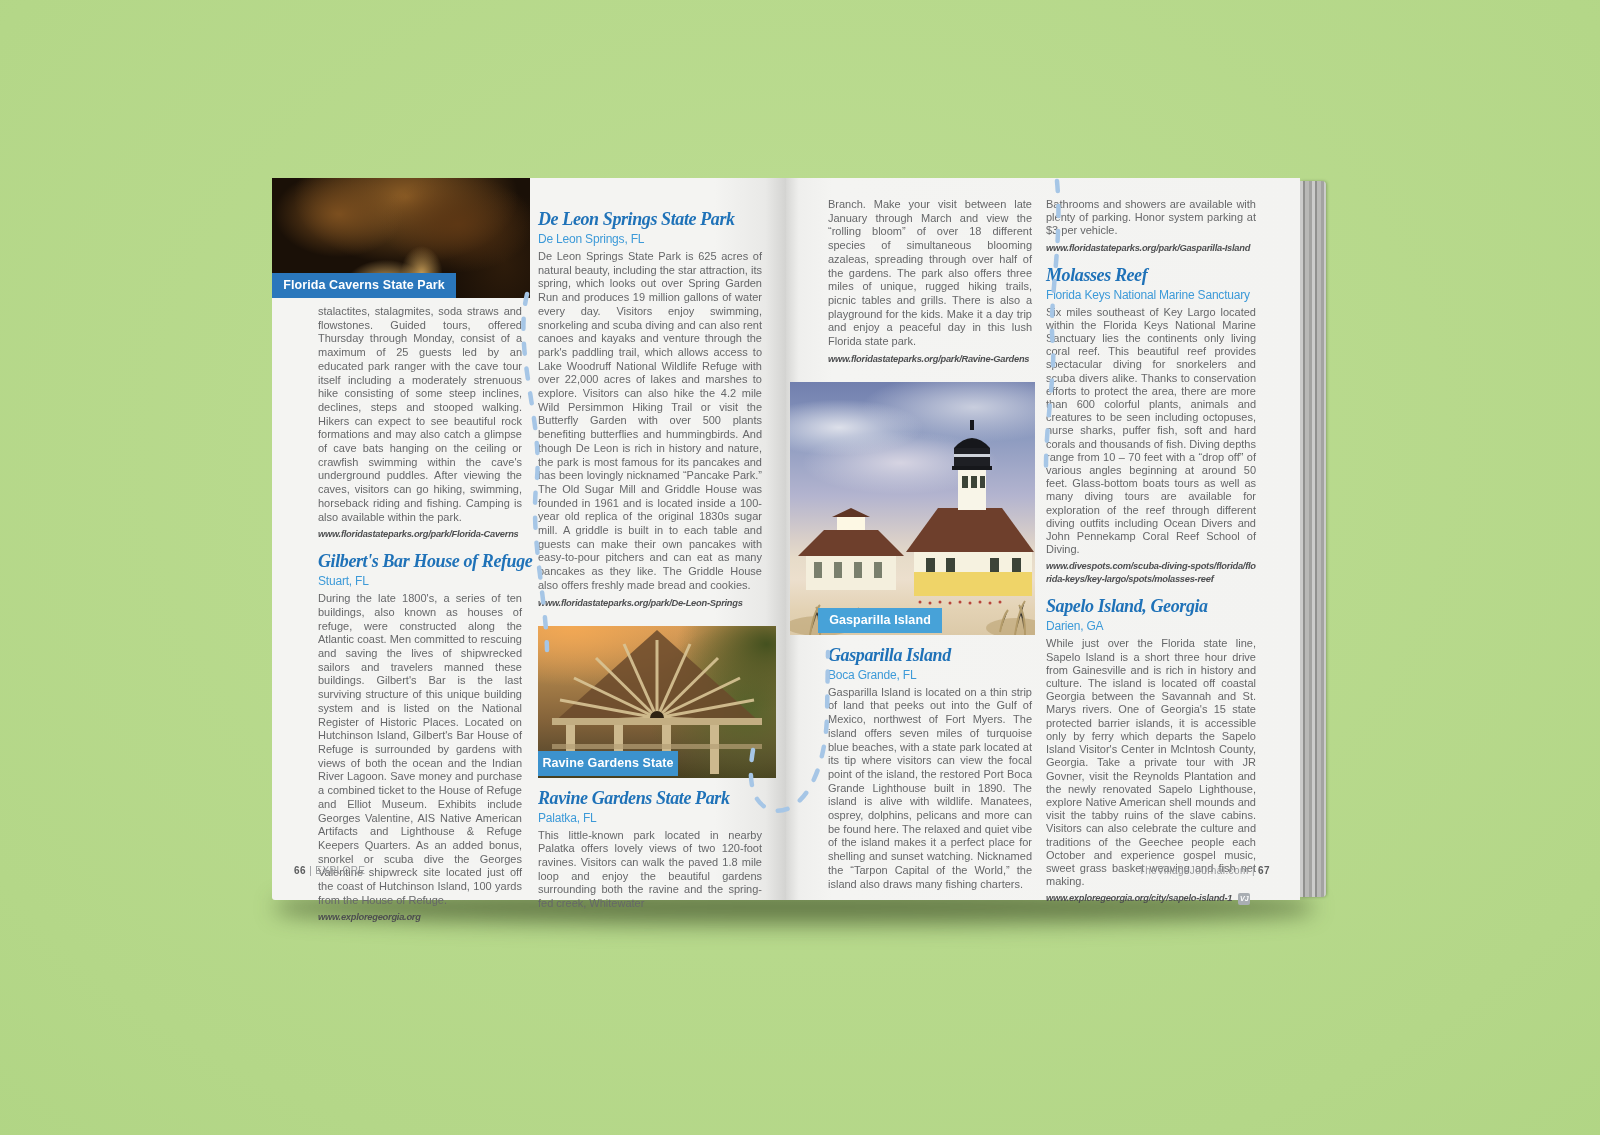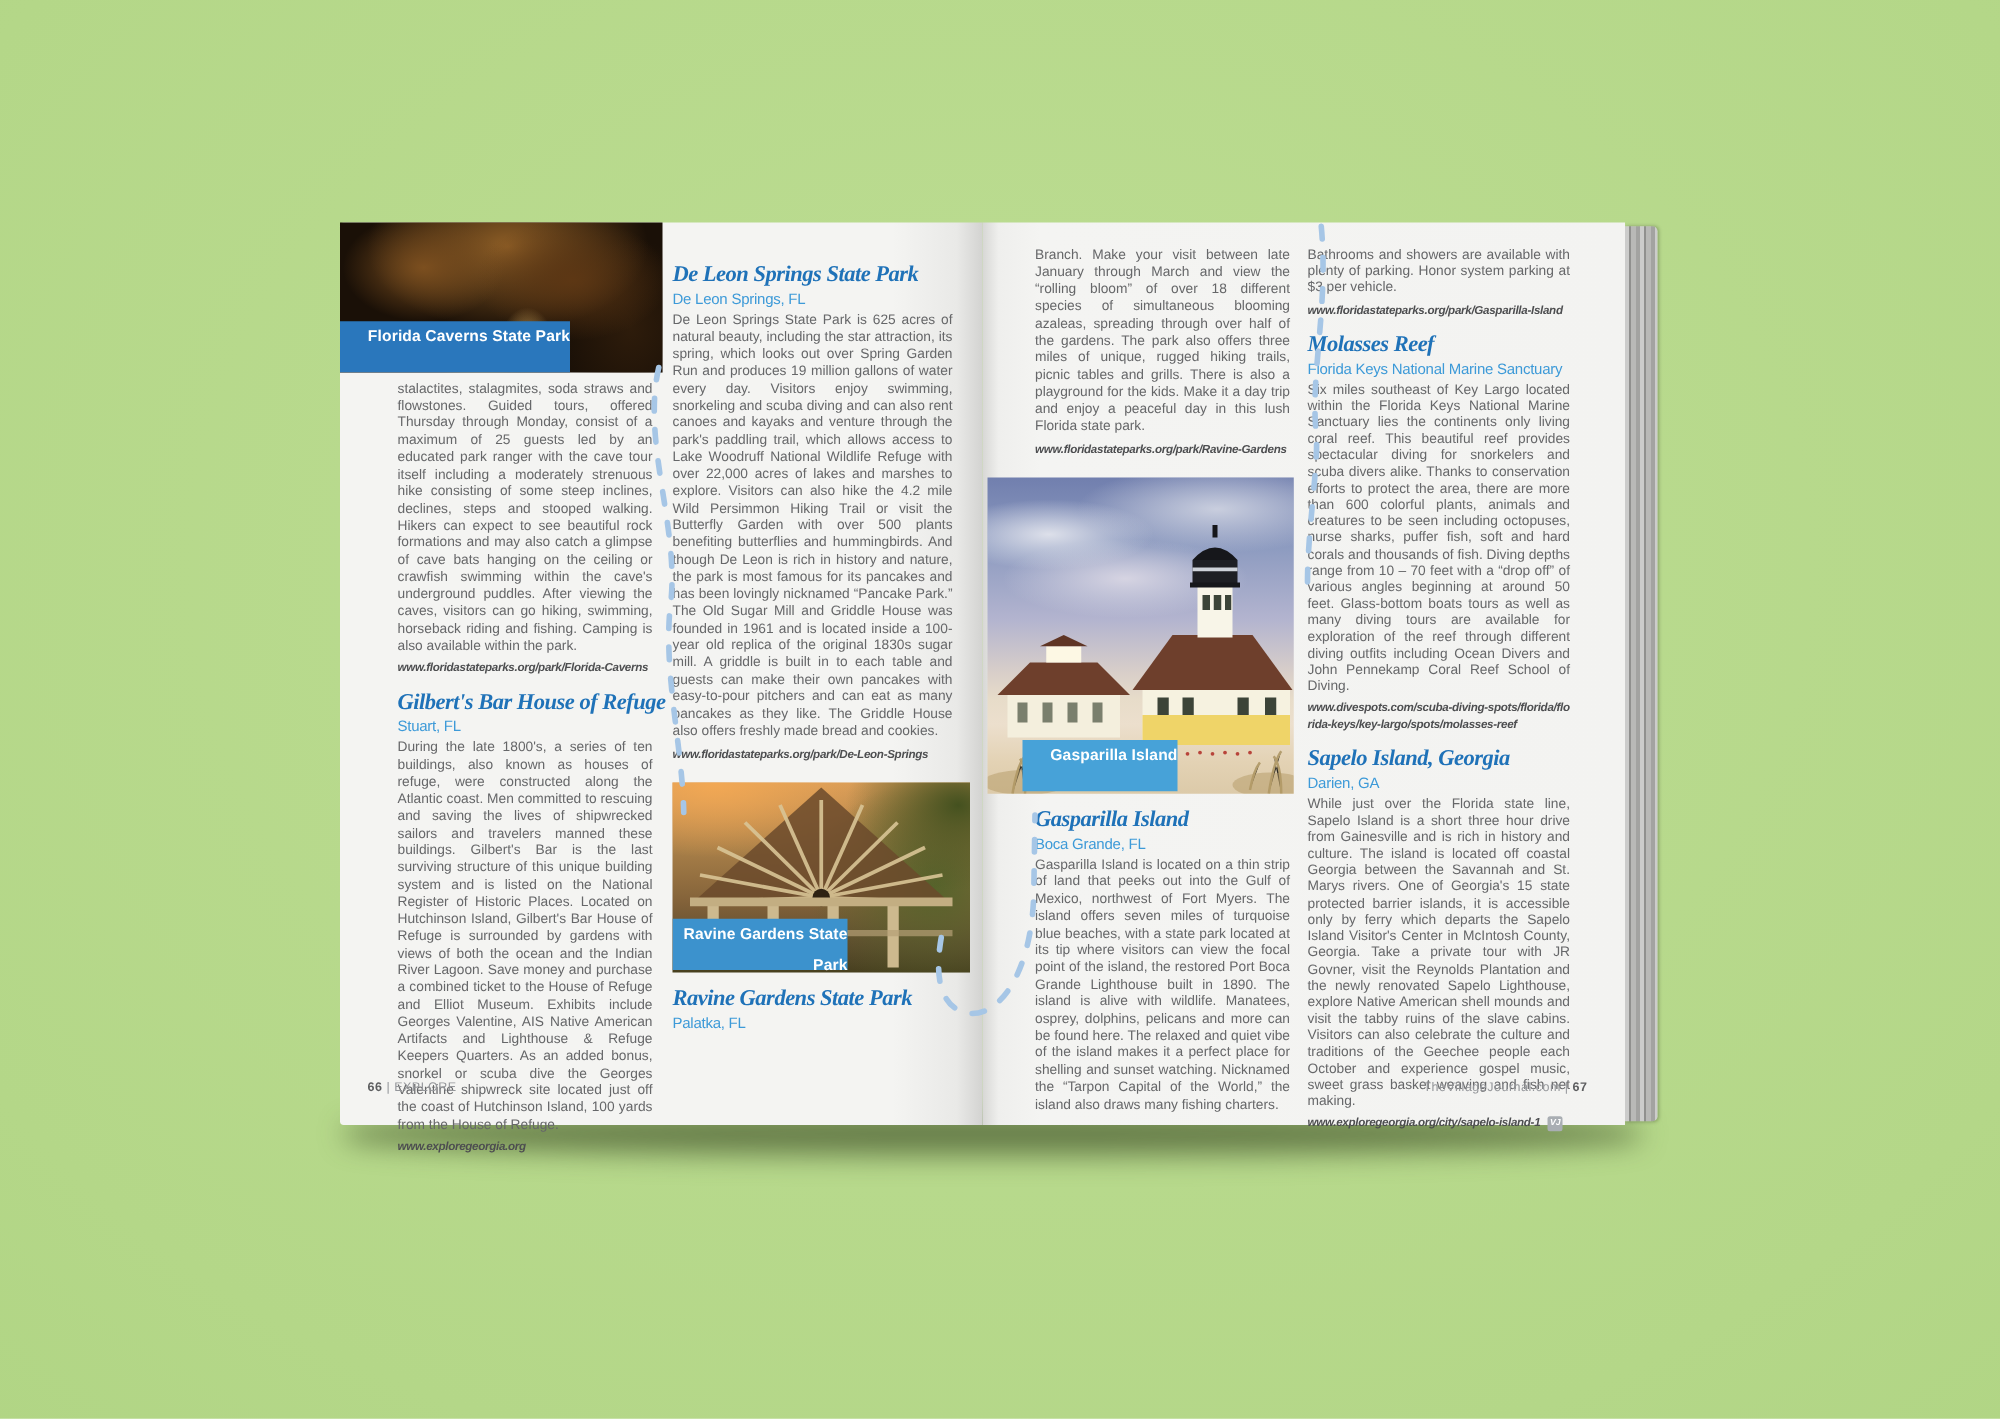--- a/index.html
+++ b/index.html
@@ -30,22 +30,22 @@
   .sec-title.first{margin-top:11px;}
   .sec-loc{font-size:12px;line-height:16px;color:#3d9ad8;letter-spacing:-.2px;white-space:nowrap;margin:1px 0 3px 0;}
   .col{position:absolute;}
   .col1{left:46px;top:127px;width:204px;}
   .col2{left:266px;top:20px;width:224px;}
   .col3{left:42px;top:20px;width:204px;}
   .col4{left:260px;top:20px;width:210px;}
   .col4 .body-text{line-height:13.2px;}
   
   .photo{position:relative;overflow:hidden;}
-  .photo-label{position:absolute;color:#fff;font-size:12.5px;line-height:25px;height:41px;
-      text-align:right;font-weight:bold;letter-spacing:.1px;}
+  .photo-label{position:absolute;color:#fff;font-size:12.5px;line-height:25px;height:25px;
+      text-align:center;font-weight:bold;letter-spacing:.1px;}
   .photo-caverns{position:absolute;left:0;top:0;width:258px;height:120px;
       background:
         radial-gradient(56px 34px at 44% 88%, #d9b069 0%, rgba(217,176,105,0) 70%),
         radial-gradient(30px 40px at 58% 80%, #c49a55 0%, rgba(196,154,85,0) 70%),
         radial-gradient(90px 60px at 26% 30%, #7c4f1f 0%, rgba(124,79,31,0) 72%),
         radial-gradient(110px 70px at 72% 38%, #5d3714 0%, rgba(93,55,20,0) 70%),
         radial-gradient(150px 90px at 52% 16%, #8e5e26 0%, rgba(142,94,38,0) 75%),
         radial-gradient(70px 90px at 90% 70%, #2e1c0b 0%, rgba(46,28,11,0) 80%),
         #1a1007;}
   .photo-caverns .photo-label{left:0;bottom:0;width:184px;background:#2a77bc;}
@@ -128,20 +128,21 @@
                 <rect x="172" y="96" width="9" height="52"></rect>
             </g>
             <rect x="14" y="92" width="210" height="7" fill="#c3ae82"></rect>
             <rect x="14" y="118" width="210" height="5" fill="#b5a076" opacity=".7"></rect>
           </svg>
           <div class="photo-label">Ravine Gardens State Park</div>
         </div>
 
         <h2 class="sec-title">Ravine Gardens State Park</h2>
         <div class="sec-loc">Palatka, FL</div>
+        <p class="body-text">This little-known park located in nearby Palatka offers lovely views of two 120-foot ravines. Visitors can walk the paved 1.8 mile loop and enjoy the beautiful gardens surrounding both the ravine and the spring-fed creek, Whitewater</p>
       </div>
 
       <div class="footer footer-left">
         <span class="num">66</span>
         <span class="dim">|</span>
         <span class="dim">EXPLORE</span>
       </div>
     </div>
 
     <div class="page page-right">

